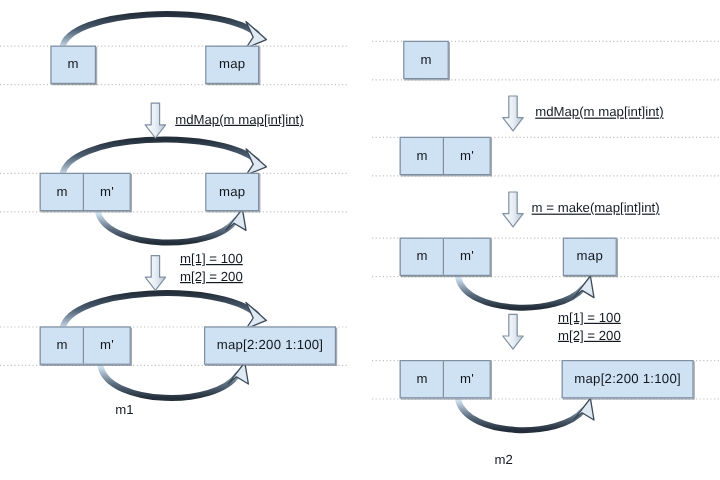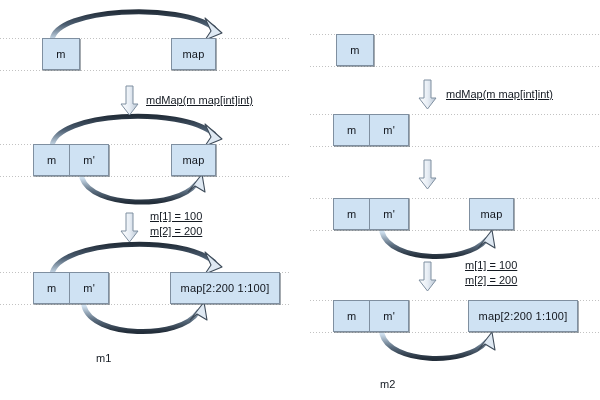--- a/index.html
+++ b/index.html
@@ -206,22 +206,23 @@
 
   <div class="lbl" style="left:146px;top:93px;">mdMap(m map[int]int)</div>
 
   <div class="lbl multi" style="left:150px;top:209px;">
     <div>m[1] = 100</div>
     <div>m[2] = 200</div>
   </div>
 
   <div class="lbl" style="left:446px;top:87px;">mdMap(m map[int]int)</div>
 
+  <div class="lbl" style="left:443px;top:167px;">m = make(map[int]int)</div>
 
   <div class="lbl multi" style="left:465px;top:258px;">
     <div>m[1] = 100</div>
     <div>m[2] = 200</div>
   </div>
 
-  <div class="colname" style="left:96px;top:352px;">m1</div>
-  <div class="colname" style="left:380px;top:378px;">m2</div>
+  <div class="colname" style="left:96px;top:336px;">m1</div>
+  <div class="colname" style="left:412px;top:378px;">m2</div>
 
 </div>
 
 </body></html>

